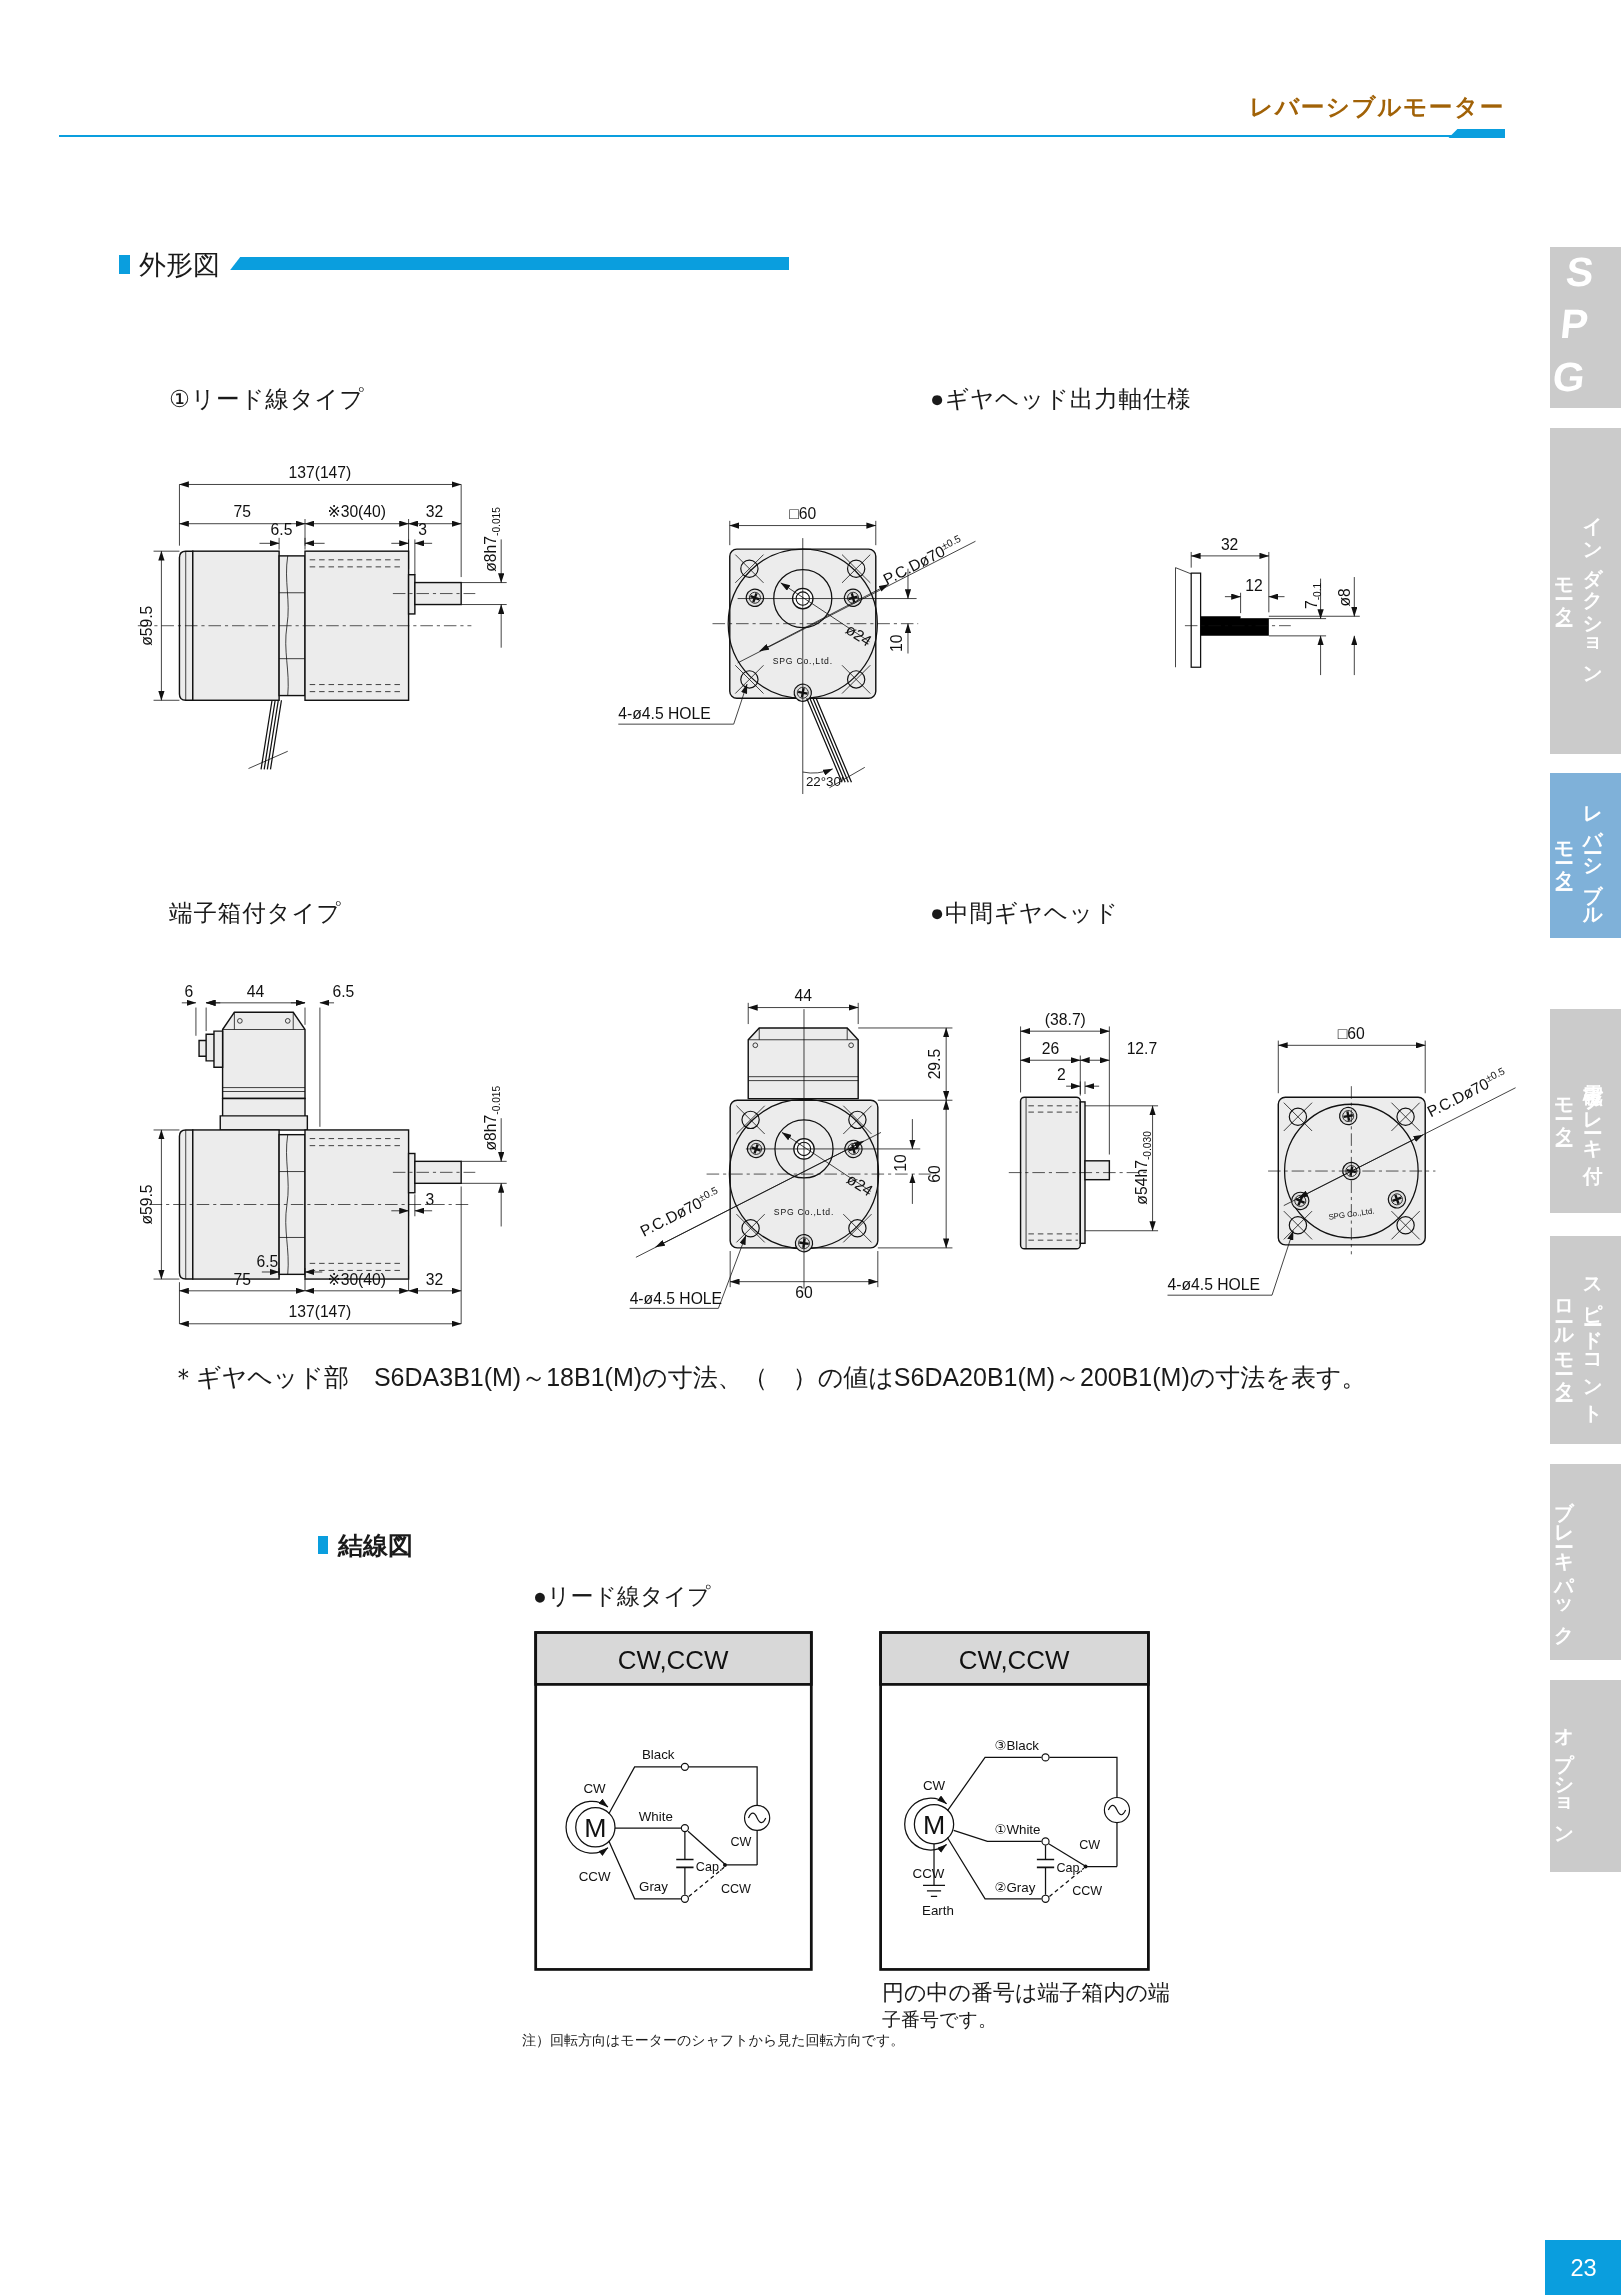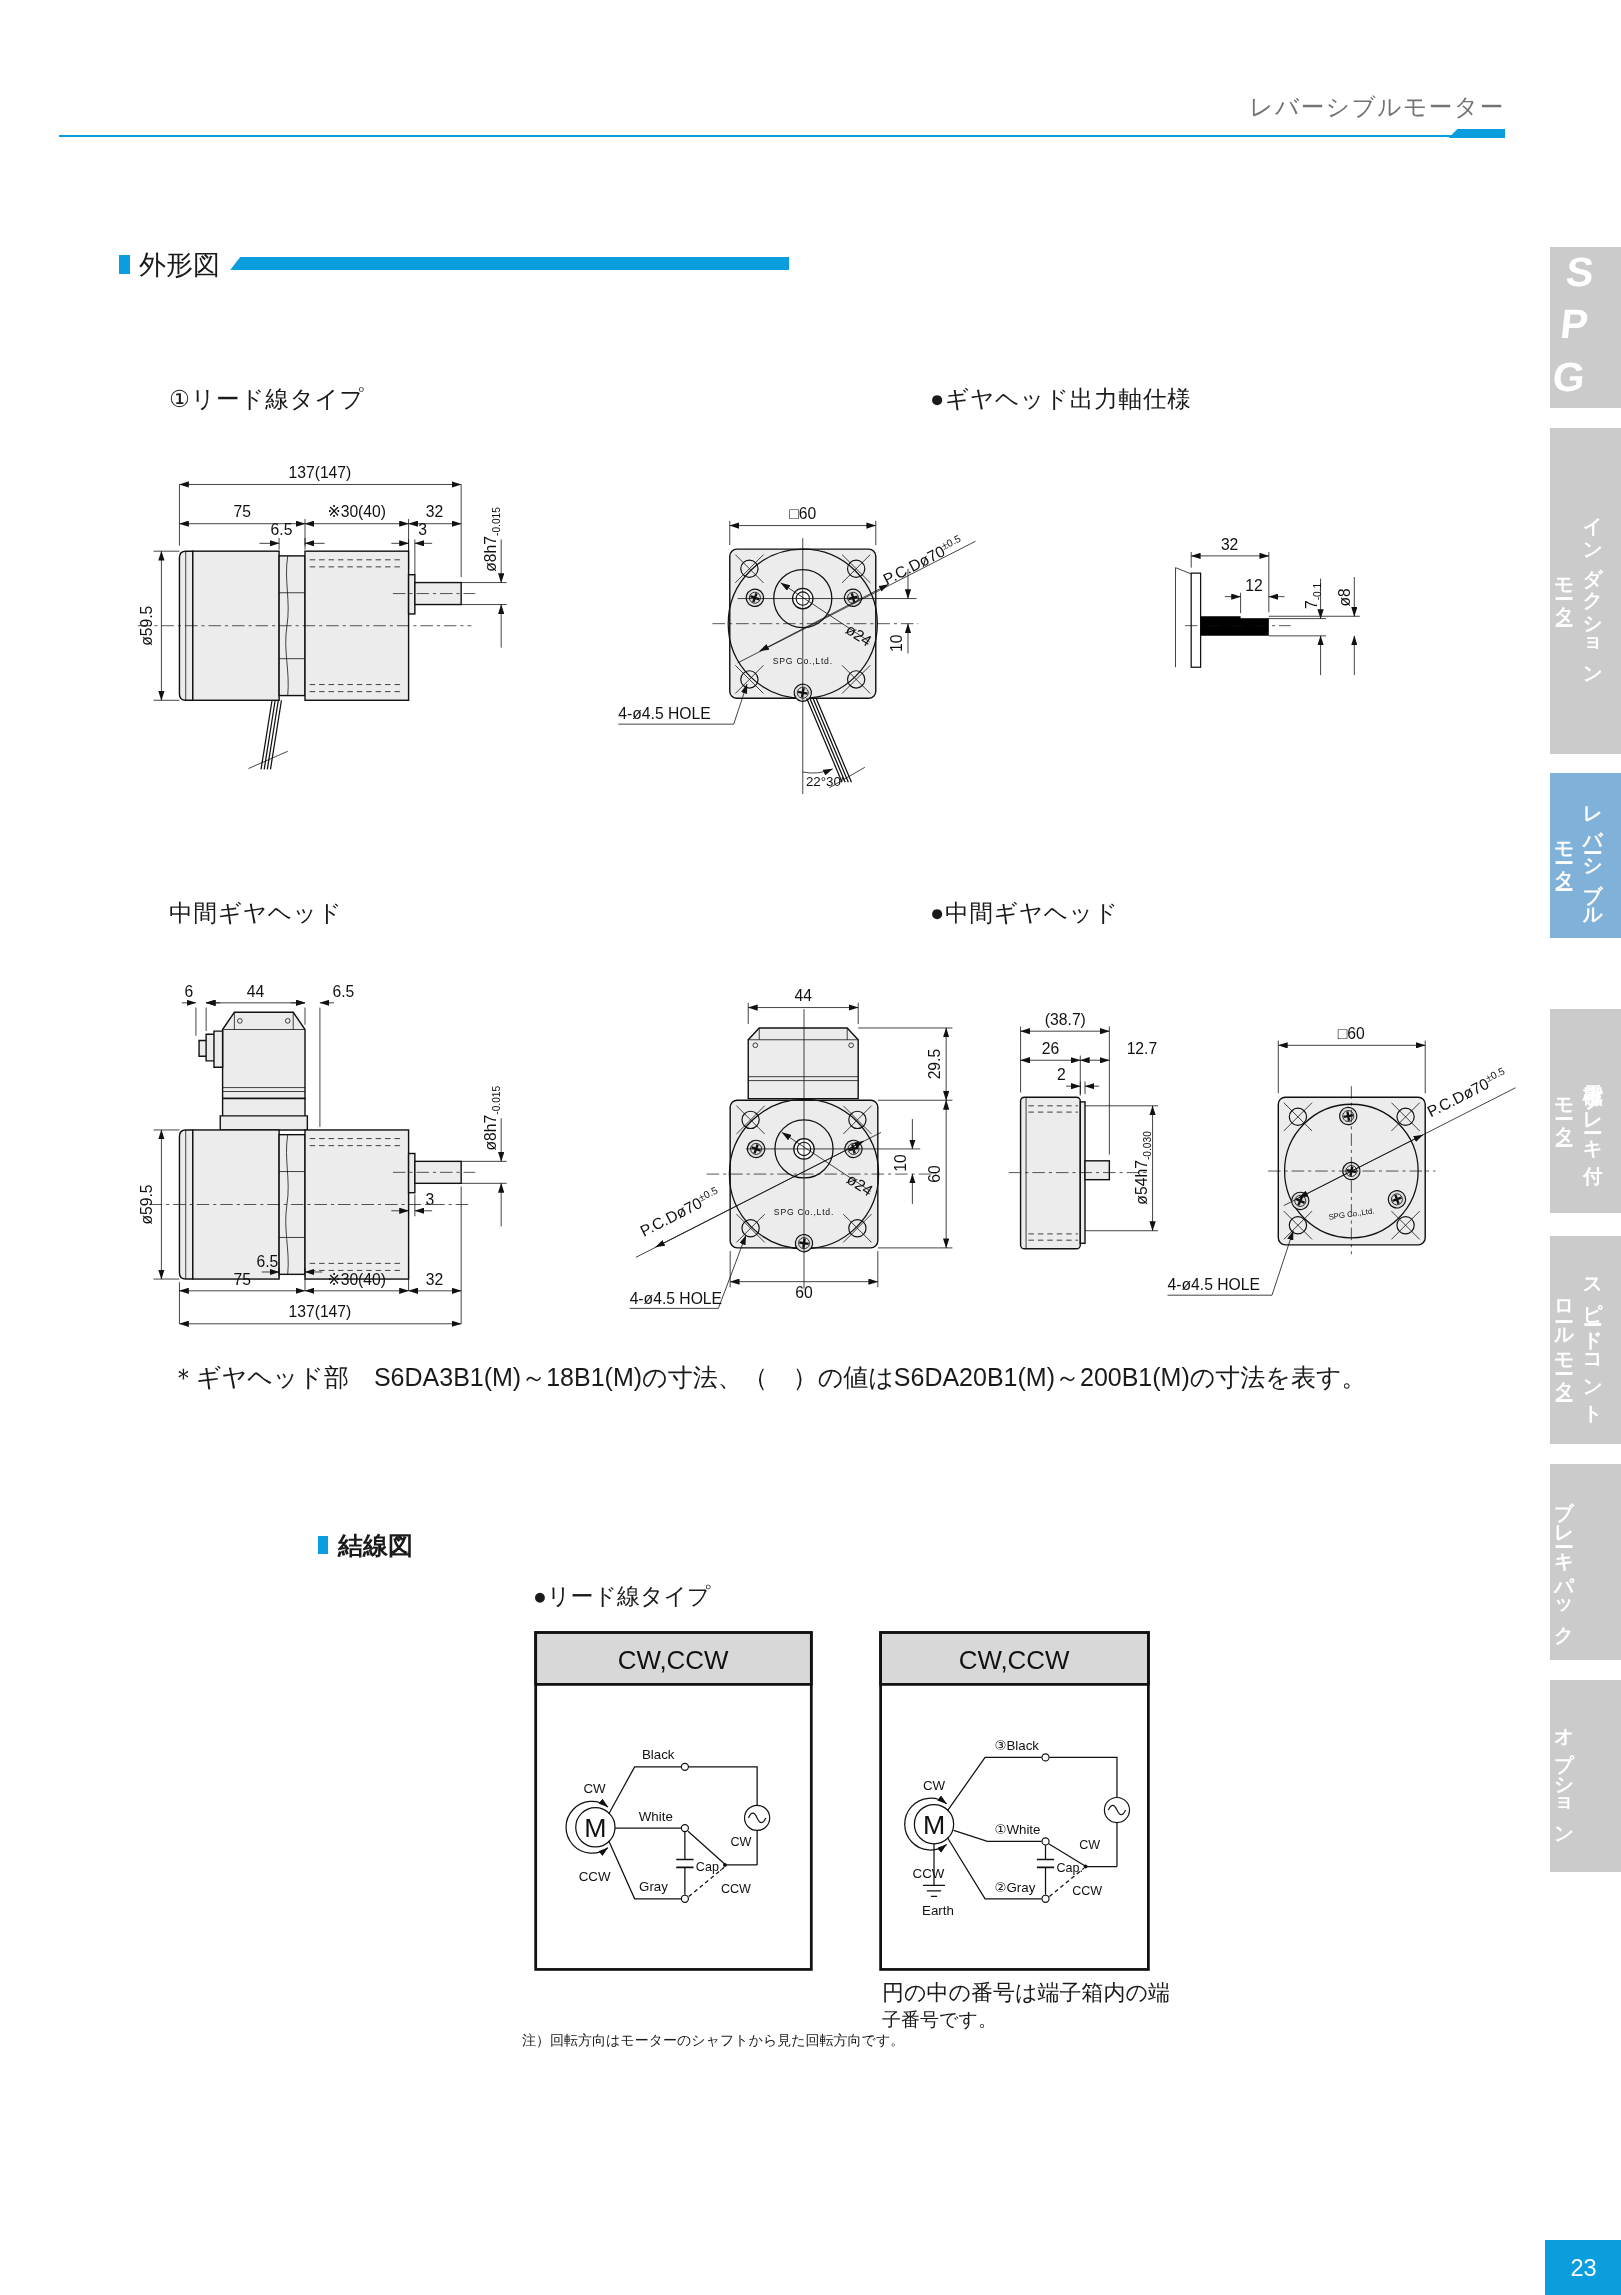--- a/index.html
+++ b/index.html
@@ -53,31 +53,31 @@
         <circle r="16" fill="#fff" stroke="#111" stroke-width="1.5"></circle>
         <path d="M-11,0 q5.5,-12 11,0 q5.5,12 11,0" fill="none" stroke="#111" stroke-width="1.5"></path>
       </g>
 <g id="shc">
         <circle r="13" fill="#fff" stroke="#111" stroke-width="1.6"></circle>
         <circle r="8.5" fill="none" stroke="#111" stroke-width="1.4"></circle>
       </g>
 </defs>
 </svg>
 
-<div class="abs" style="right:117px;top:91px;font-size:23.6px;font-weight:normal;color:#737373;letter-spacing:1.6px">レバーシブルモーター</div>
+<div class="abs" style="right:117px;top:91px;font-size:23.6px;font-weight:bold;color:#a16207;letter-spacing:1.6px">レバーシブルモーター</div>
 <div class="abs accent" style="left:59px;top:135px;width:1446px;height:2.4px"></div>
 <div class="abs accent" style="left:1448px;top:129px;width:57px;height:9.4px;clip-path:polygon(9.4px 0,100% 0,100% 100%,0 100%)"></div>
 
 <div class="abs bullet" style="left:119px;top:255px"></div>
 <div class="abs" style="left:139px;top:247px;font-size:27px;font-weight:normal">外形図</div>
 <div class="abs bar" style="left:230px;top:257px;width:559px;height:13.3px"></div>
 
 <div class="abs jp30" style="left:169px;top:383px">①リード線タイプ</div>
 <div class="abs jp30" style="left:930px;top:383px">●ギヤヘッド出力軸仕様</div>
-<div class="abs jp30" style="left:169px;top:897px">中間ギヤヘッド</div>
+<div class="abs jp30" style="left:169px;top:897px">端子箱付タイプ</div>
 <div class="abs jp30" style="left:930px;top:897px">●中間ギヤヘッド</div>
 
 <svg style="left:79px;top:467px" width="565" height="330" viewBox="0 0 720 420">
   <g>
     <path class="fil" d="M145,107 H136 Q128,107 128,115 V289 Q128,297 136,297 H145 Z"></path>
     <line class="dim" x1="136" y1="107" x2="136" y2="297"></line>
     <rect class="fil" x="145" y="107" width="110" height="190"></rect>
     <rect class="fil" x="255" y="113" width="33" height="178"></rect>
     <path class="dim" d="M255,160 H288 M255,244 H288"></path>
     <path class="dim" d="M266,113 C261,145 270,170 265,202 C260,234 269,259 266,291"></path>

